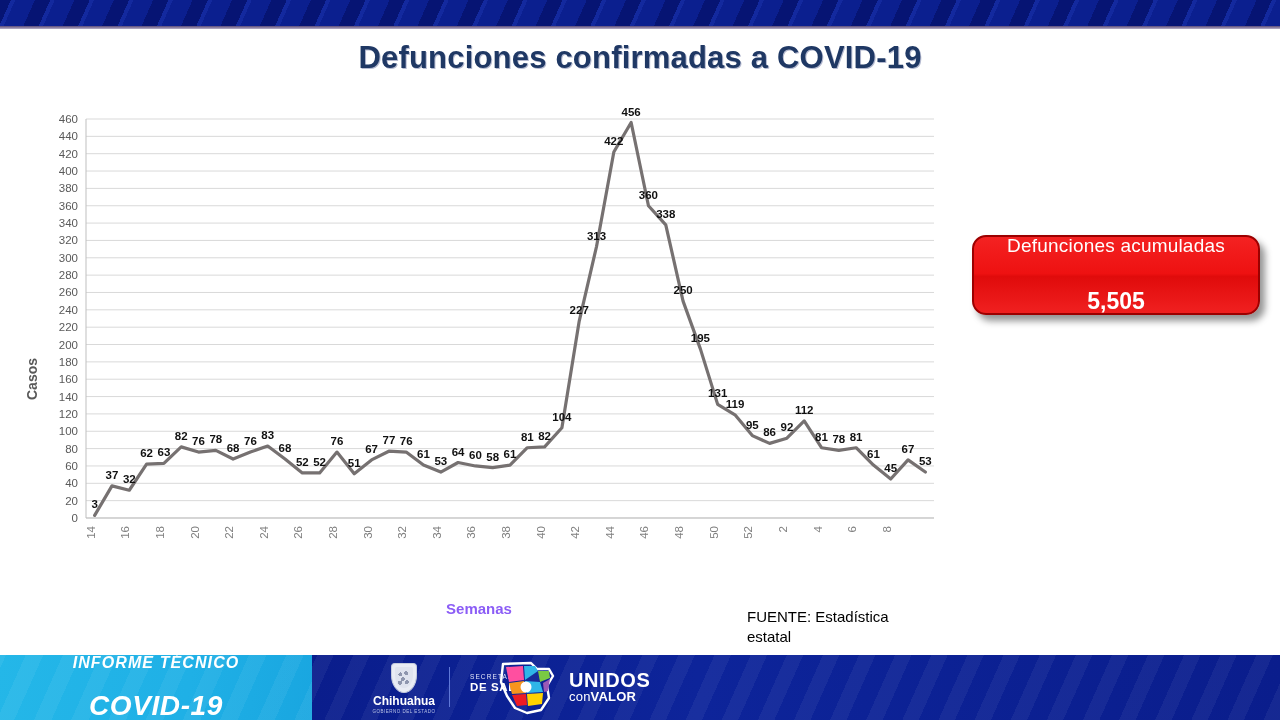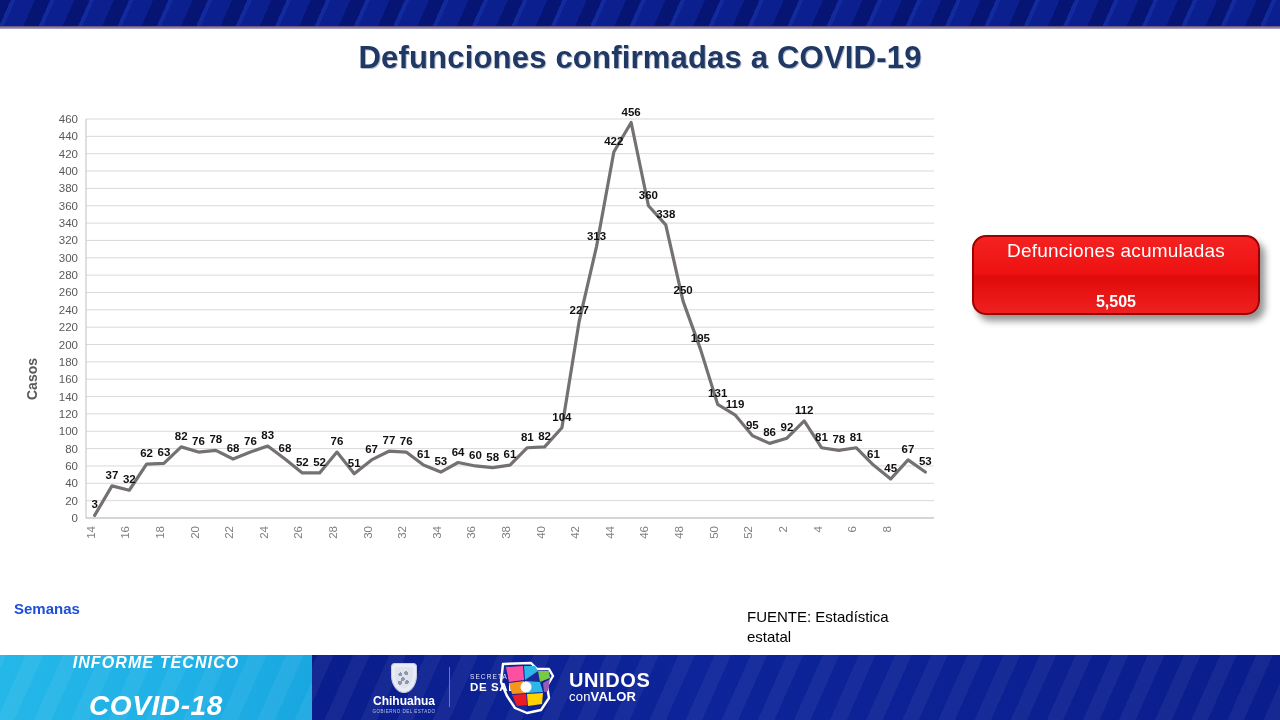--- a/index.html
+++ b/index.html
@@ -47,21 +47,22 @@
     width: 930px; height: 530px;
   }
   .y-axis-title {
     position: absolute; left: 10px; top: 295px;
     transform: rotate(-90deg); transform-origin: left top;
     font-size: 14px; font-weight: bold; color: #595959;
     white-space: nowrap;
   }
   .x-axis-title {
     position: absolute; left: 0; top: 495px; width: 930px;
-    font-size: 15px; font-weight: bold; color: #1d4ed8;
+    text-align: center;
+    font-size: 15px; font-weight: bold; color: #8b5cf6;
   }
 
   .plot-wrap { position: absolute; left: 0; top: 0; width: 930px; height: 475px; }
   svg.plot { position: absolute; left: 0; top: 0; display: block; }
 
   .ylab {
     font-family: "Liberation Sans", sans-serif;
     font-size: 11.5px; fill: #595959;
     text-anchor: end;
   }
@@ -85,21 +86,21 @@
     background: linear-gradient(to bottom, #f42222 0%, #ee1111 48%, #e00b0b 52%, #f02020 100%);
     border: 2px solid #9c0000;
     border-radius: 14px;
     box-shadow: 5px 6px 7px rgba(0,0,0,0.42);
     display: flex; flex-direction: column;
     align-items: center; justify-content: center;
     color: #ffffff;
     gap: 28px;
   }
   .callout-line1 { font-size: 19px; font-weight: normal; letter-spacing: 0.2px; }
-  .callout-line2 { font-size: 16px; font-weight: bold; margin-top: 3px; }
+  .callout-line2 { font-size: 23px; font-weight: bold; margin-top: 3px; }
 
   
   .source {
     position: absolute; left: 747px; top: 607px;
     width: 180px;
     font-size: 15px; font-weight: normal; color: #000;
     line-height: 1.35;
   }
 
   
@@ -310,21 +311,21 @@
   <div class="callout">
     <div class="callout-line1">Defunciones acumuladas</div>
     <div class="callout-line2">5,505</div>
   </div>
 
   <div class="source">FUENTE: Estadística estatal</div>
 
   <div class="footer">
     <div class="footer-left">
       <div class="fl-1">INFORME TÉCNICO</div>
-      <div class="fl-2">COVID-18</div>
+      <div class="fl-2">COVID-19</div>
     </div>
     <div class="footer-right">
       <div class="logo-chihuahua">
         <div class="shield"></div>
         <div class="chih-name">Chihuahua</div>
         <div class="chih-sub">GOBIERNO DEL ESTADO</div>
       </div>
       <div class="logo-divider"></div>
       <div class="logo-salud">
         <div class="salud-1">SECRETARÍA</div>

